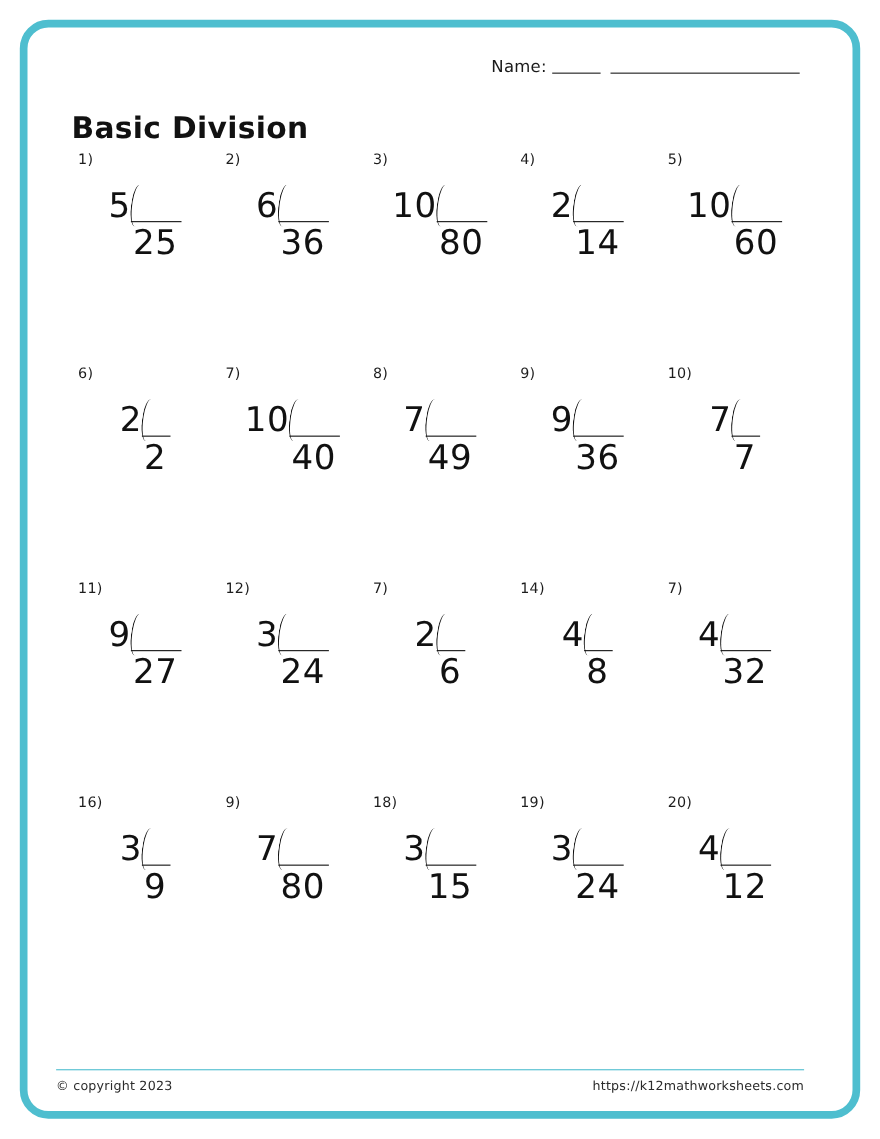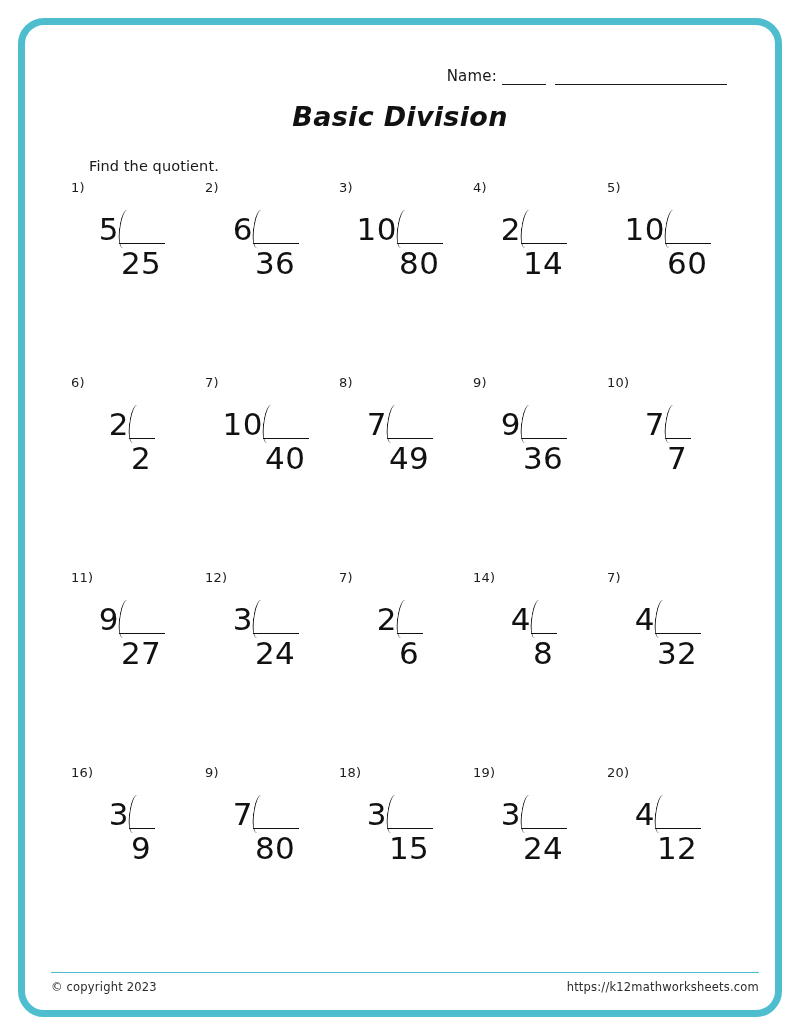--- a/index.html
+++ b/index.html
@@ -34,21 +34,20 @@
     position: absolute;
     left: 0; top: 0; right: 0; bottom: 0;
     box-sizing: border-box;
     padding: 26px 40px 20px 40px;
   }
 
   
   .name-row {
     display: flex;
     justify-content: flex-end;
-    align-items: flex-end;
     height: 34px;
     padding-right: 8px;
   }
   .name-label {
     font-size: 15px;
     color: #1a1a1a;
     letter-spacing: .2px;
   }
   .name-line {
     display: inline-block;
@@ -57,28 +56,27 @@
     border-bottom: 1.6px solid #1a1a1a;
     height: 15px;
   }
   .name-line.short {
     width: 44px;
     margin-left: 5px;
     margin-right: 4px;
   }
 
   .title {
-    text-align: center;
+    text-align: left;
     font-family: "DejaVu Sans", sans-serif;
     font-weight: bold;
     font-size: 27px;
     letter-spacing: .3px;
     color: #111111;
     margin-top: 16px;
-    font-style: italic;
   }
 
   .instruction {
     margin-top: 26px;
     margin-left: 24px;
     font-size: 14.5px;
     color: #1a1a1a;
     letter-spacing: .1px;
   }
 
@@ -146,21 +144,21 @@
     border-top: 1.8px solid #111111;
     padding: 4px 4px 0 2px;
     margin-top: -5px;
     letter-spacing: .5px;
   }
 
   
   .footer {
     position: absolute;
     left: 26px;
-    right: 16px;
+    right: 44px;
     bottom: 16px;
   }
   .footer-rule {
     border-top: 1.6px solid #4ebecf;
     margin-bottom: 7px;
   }
   .footer-text {
     display: flex;
     justify-content: space-between;
     align-items: center;
@@ -179,21 +177,20 @@
     <div class="inner">
 
       <div class="name-row">
         <span class="name-label">Name:</span>
         <span class="name-line short"></span>
         <span class="name-line"></span>
       </div>
 
       <div class="title">Basic Division</div>
 
-      <div class="instruction">Find the quotient.</div>
 
       <div class="grid">
 
         <div class="row">
           <div class="cell">
             <span class="num">1)</span>
             <div class="prob">
               <span class="expr">
                 <span class="divisor">5</span>
                 <span class="bracket">

